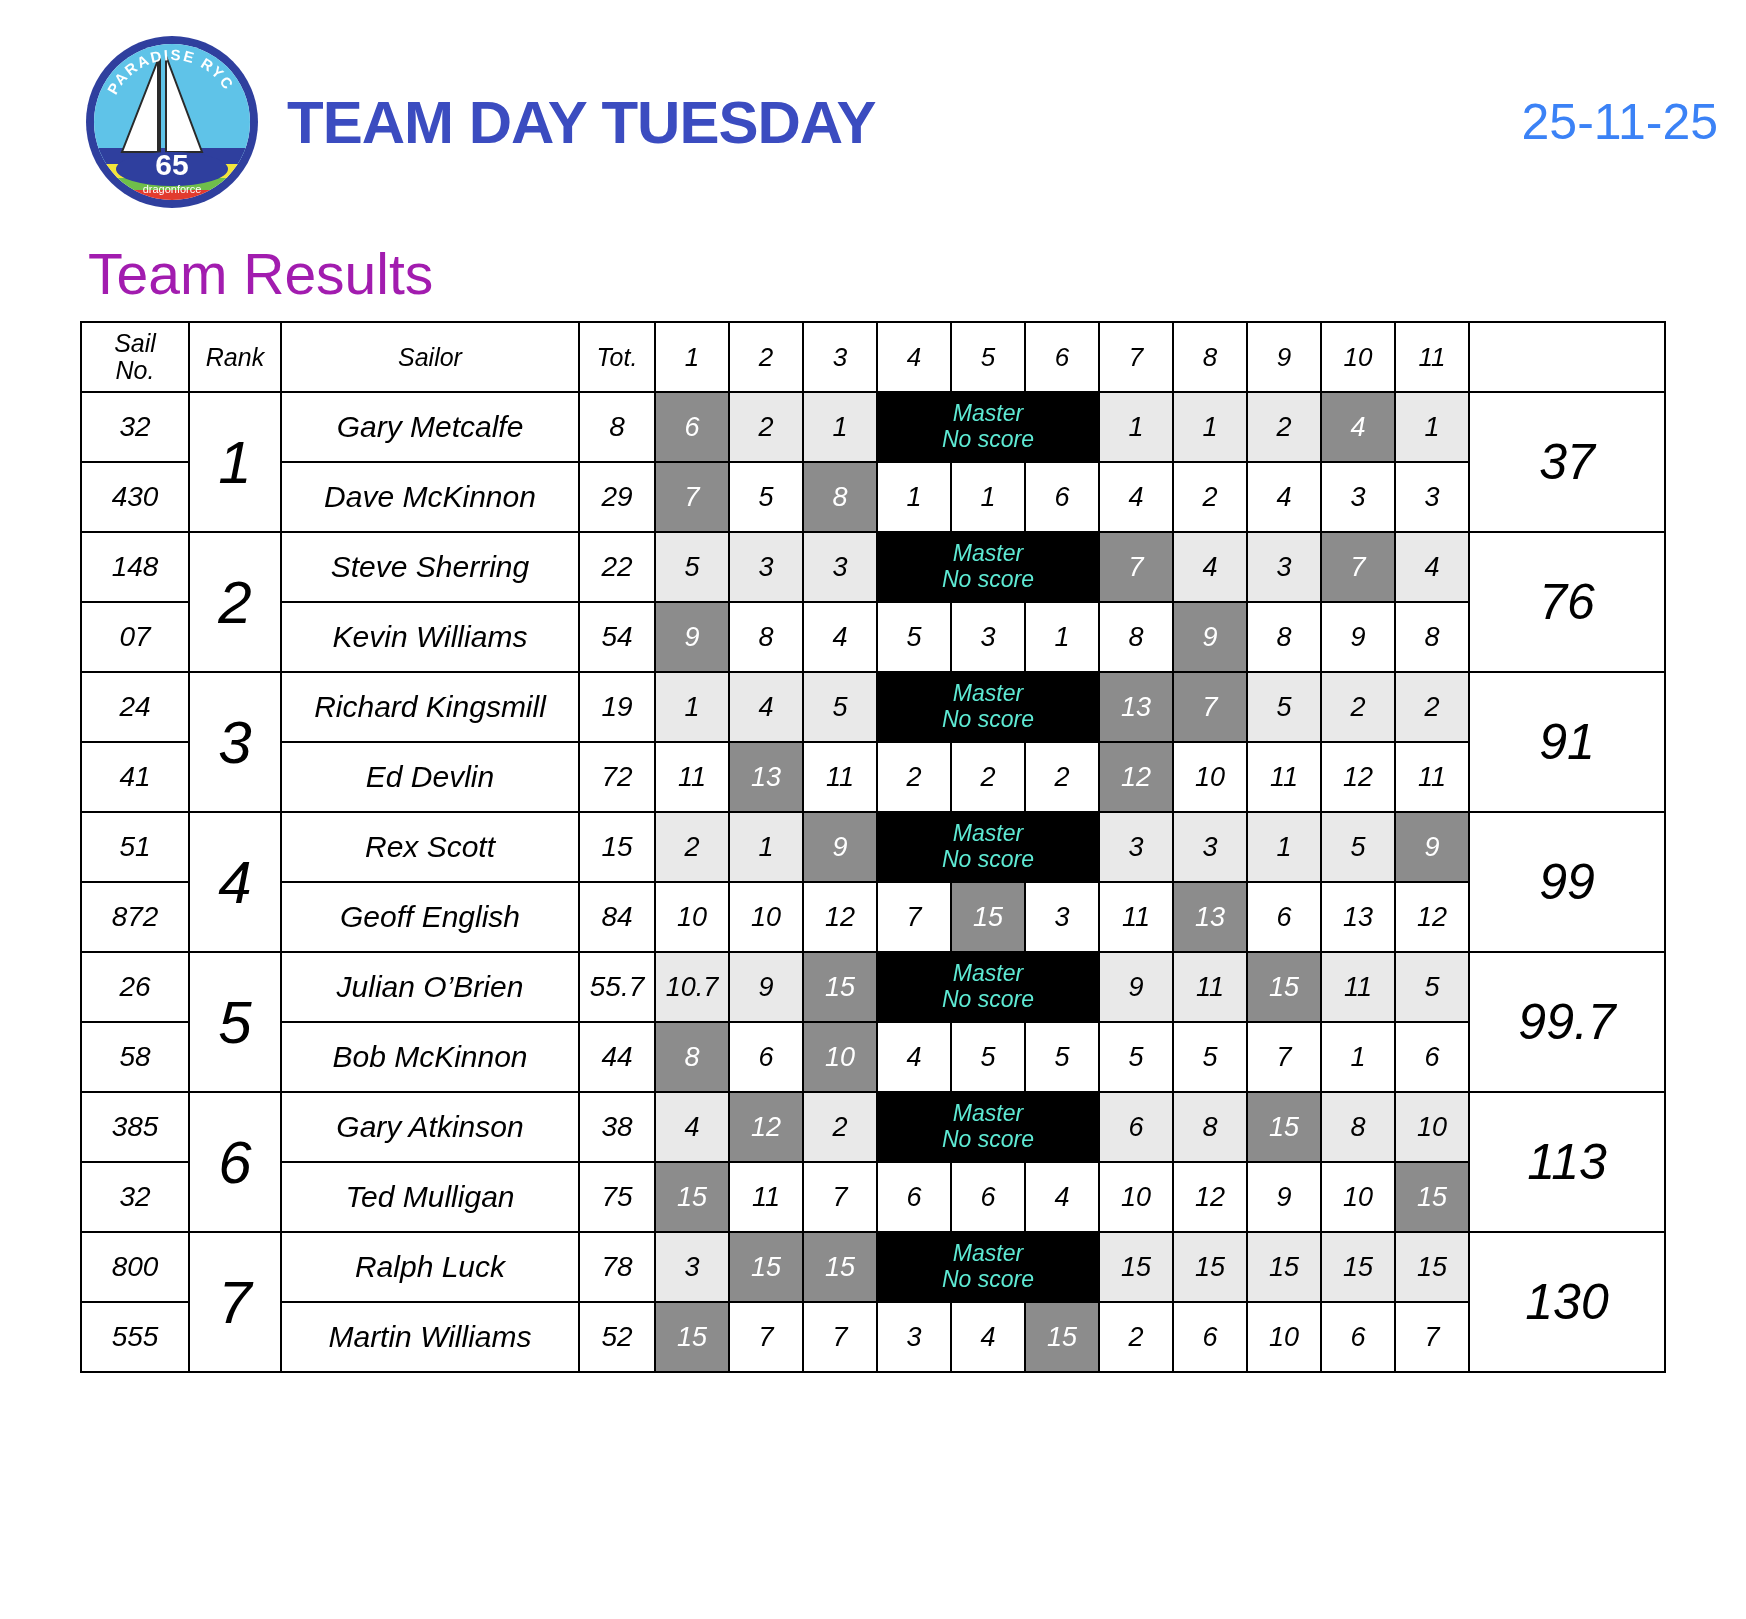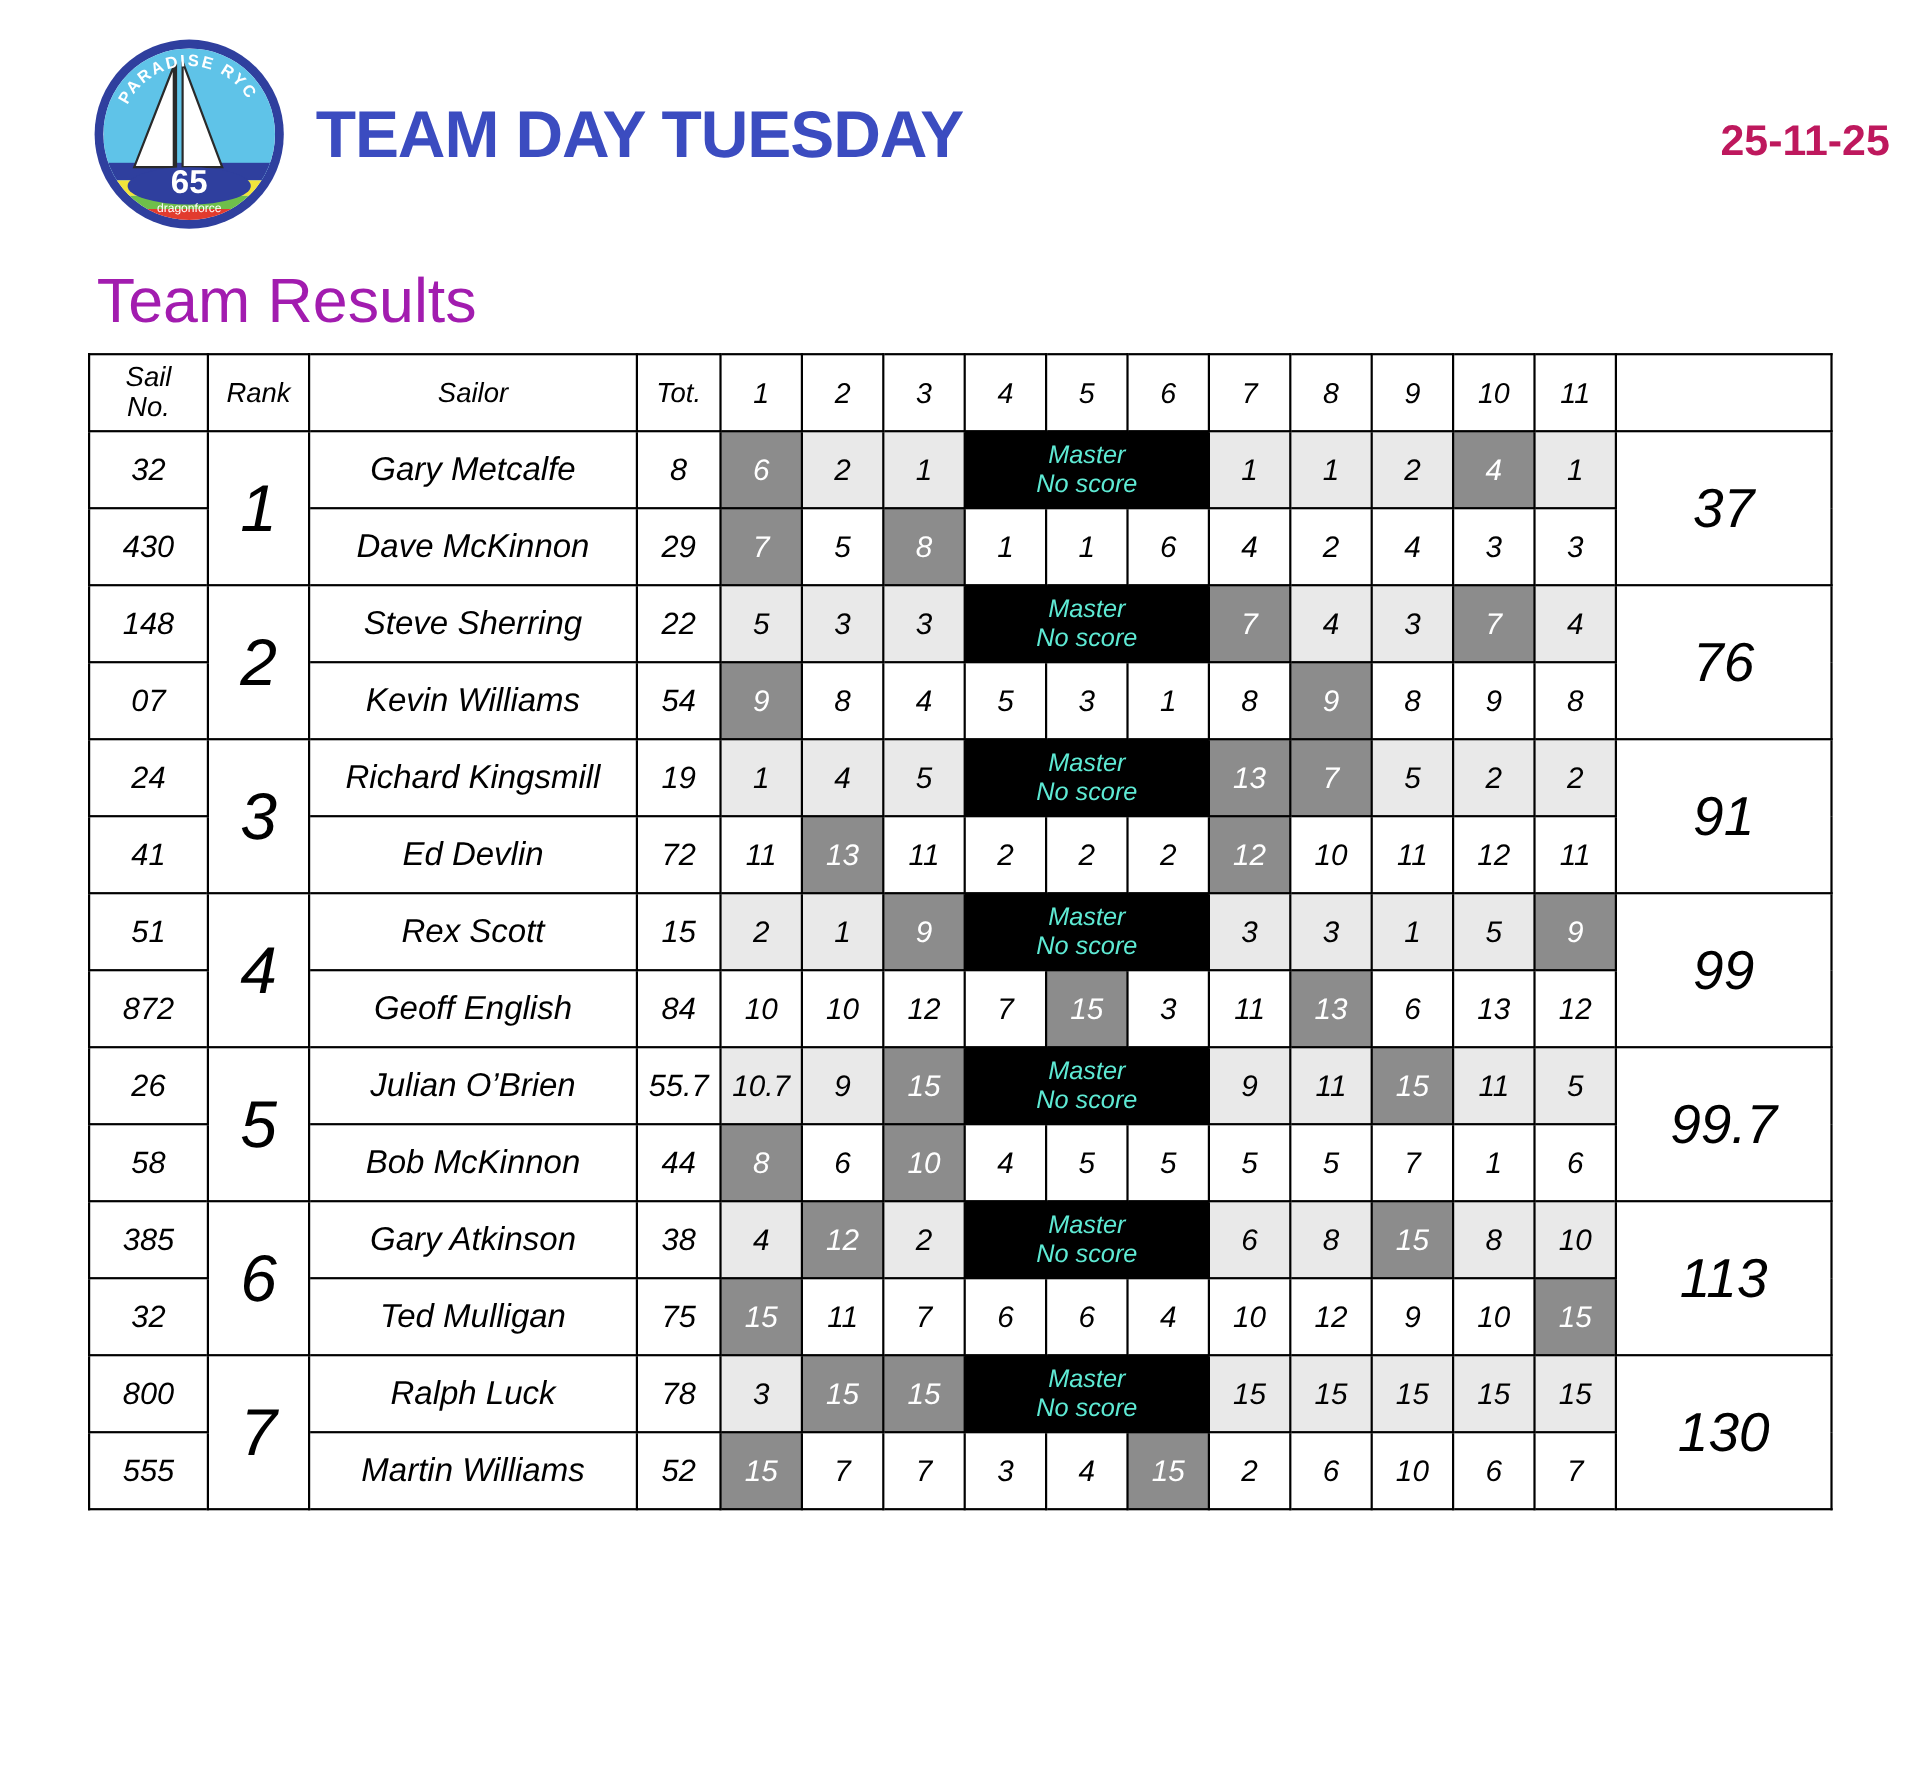--- a/index.html
+++ b/index.html
@@ -50,23 +50,23 @@
     color: #3b4cc0;
     letter-spacing: 0px;
     line-height: 1.05;
     margin-top: 2px;
     white-space: nowrap;
   }
   .event-date {
     position: absolute;
     right: 28px;
     bottom: 2px;
-    font-size: 39px;
-    color: #be185d;
-    font-weight: bold;
+    font-size: 50px;
+    color: #3b82f6;
+    font-weight: normal;
   }
 
   
   .section-title {
     font-size: 57px;
     color: #a21caf;
     margin: 26px 0 14px 88px;
     font-weight: normal;
   }
 

